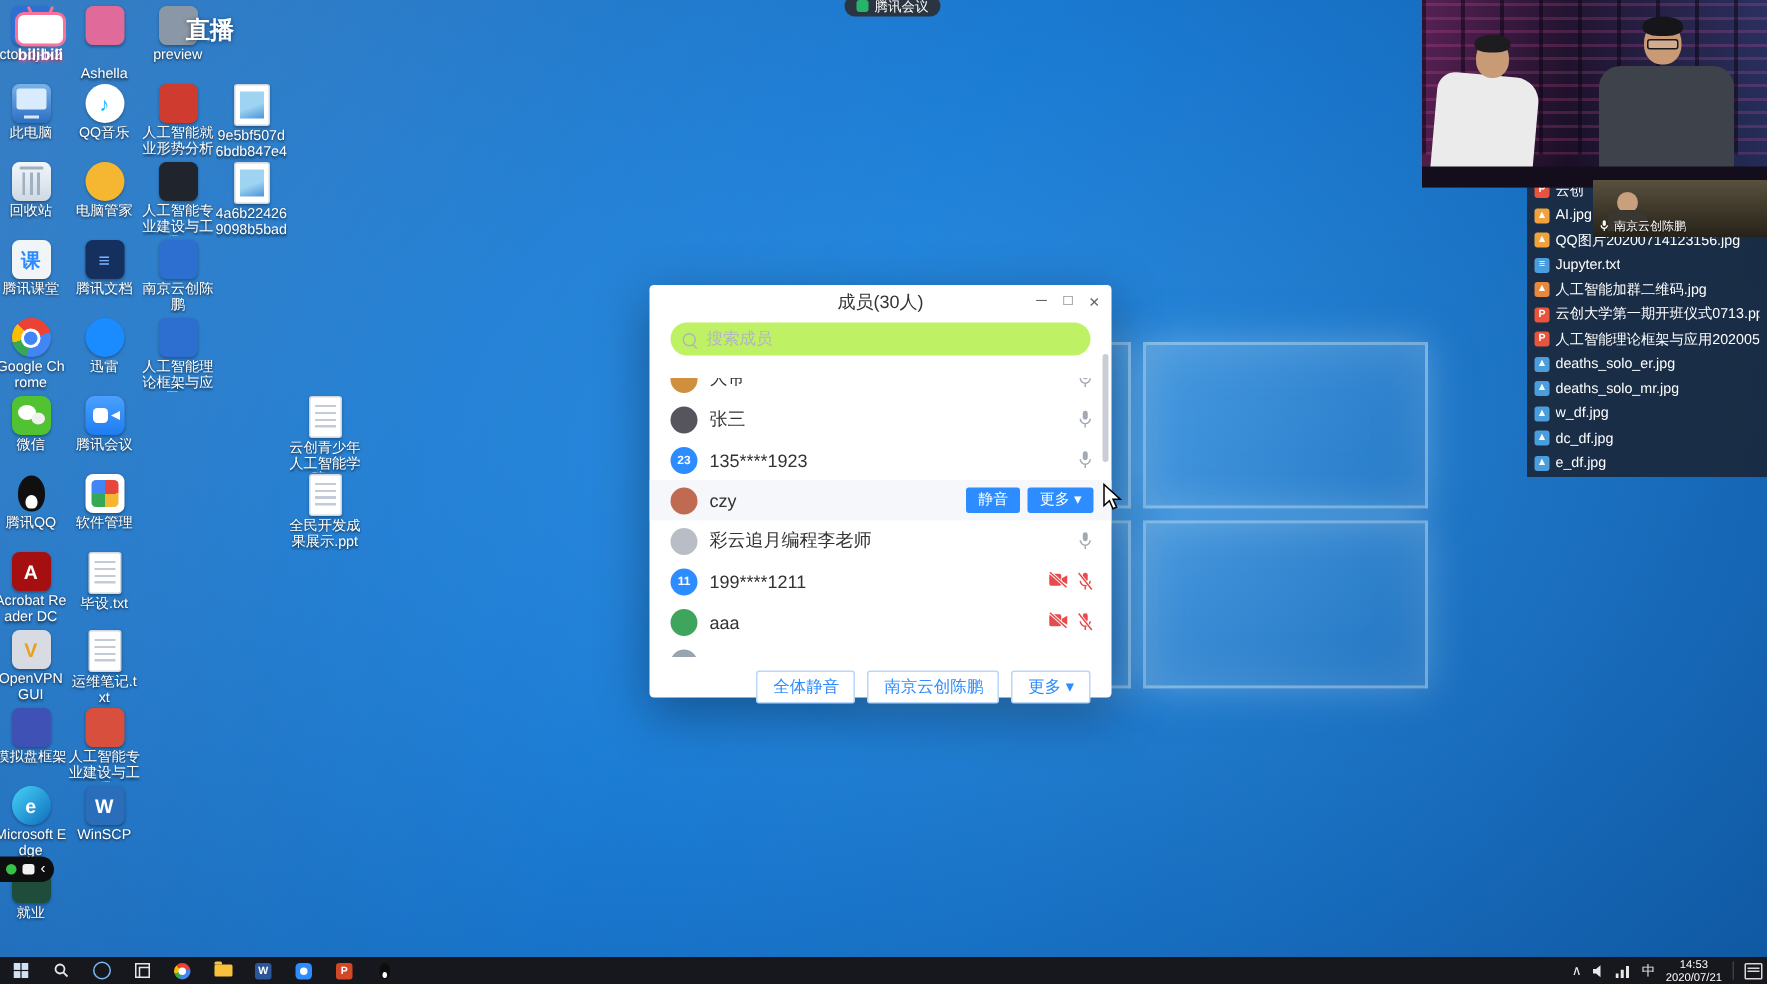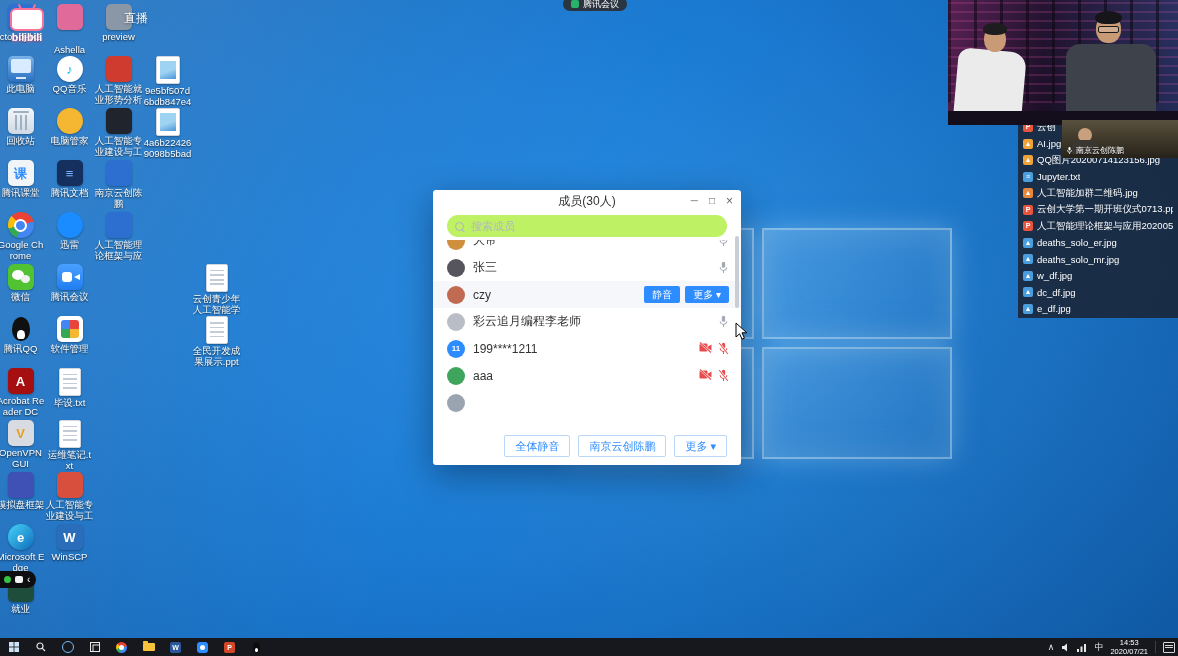--- a/index.html
+++ b/index.html
@@ -60,21 +60,21 @@
     background:conic-gradient(#e8453c 0 90deg,#f5b731 0 180deg,#34a853 0 270deg,#4285f4 0 360deg);}
 
   
   .bili{position:absolute;left:2px;top:2px;z-index:3;width:50px;text-align:center;}
   .bili-tv{position:relative;width:30px;height:19px;margin:6px auto 0;background:#fff;
     border:2px solid #fb7299;border-radius:6px;}
   .bili-tv::before,.bili-tv::after{content:'';position:absolute;top:-6px;width:2px;height:6px;background:#fb7299;border-radius:1px;}
   .bili-tv::before{left:7px;transform:rotate(-25deg);}
   .bili-tv::after{right:7px;transform:rotate(25deg);}
   .bili-word{font-weight:bold;font-size:10.5px;color:#fff;text-shadow:0 1px 2px rgba(233,78,119,.9);}
-  .live-mark{position:absolute;left:124px;top:10px;z-index:3;font-size:12px;font-weight:normal;color:#fff;
+  .live-mark{position:absolute;left:124px;top:10px;z-index:3;font-size:16px;font-weight:bold;color:#fff;
     text-shadow:0 1px 3px rgba(0,0,0,.5);}
 
   
   .share-pill{position:absolute;left:563px;top:-3px;z-index:6;height:14px;padding:0 8px;
     background:rgba(45,47,52,.92);border-radius:7px;display:flex;align-items:center;gap:4px;}
   .share-pill .pill-ic{width:8px;height:8px;border-radius:2px;background:#27b36a;position:relative;}
   .share-pill span.txt{color:#fff;font-size:9px;line-height:1;}
 
   
   .dlg{position:absolute;left:433px;top:190px;width:308px;height:275px;z-index:7;background:#fff;
@@ -82,21 +82,21 @@
   .dlg-titlebar{height:22px;position:relative;display:flex;align-items:center;justify-content:center;flex:0 0 auto;}
   .dlg-title{font-size:12px;color:#333;}
   .dlg-ctrls{position:absolute;right:8px;top:0;height:22px;display:flex;align-items:center;gap:11px;color:#666;}
   .dlg-ctrls span{font-size:10px;line-height:1;cursor:default;}
   .dlg-search{flex:0 0 auto;padding:3px 14px 3px;}
   .dlg-search .sbox{height:22px;background:#bef264;border-radius:11px;display:flex;align-items:center;padding:0 8px;gap:5px;}
   .sicon{width:7px;height:7px;border:1.3px solid #aeb4bc;border-radius:50%;position:relative;flex:0 0 auto;}
   .sicon::after{content:'';position:absolute;left:6px;top:6px;width:4px;height:1.3px;background:#aeb4bc;transform:rotate(45deg);transform-origin:0 0;}
   .dlg-search input{border:none;outline:none;background:transparent;font-size:11px;color:#333;width:100%;}
   .dlg-search input::placeholder{color:#b2b7bf;}
-  .mlist{height:186px;overflow:hidden;position:relative;flex:0 0 auto;}
+  .mlist{height:186px;overflow:hidden;position:relative;flex:0 0 auto;margin-top:12px;}
   .mlist-inner{margin-top:-13px;}
   .mrow{height:27px;display:flex;align-items:center;padding:0 12px 0 14px;}
   .mrow.buttons{background:#f5f7fa;}
   .avatar{width:18px;height:18px;border-radius:50%;display:flex;align-items:center;justify-content:center;flex:0 0 auto;}
   .avatar i{font-style:normal;font-size:8px;font-weight:bold;color:#fff;}
   .mname{margin-left:8px;font-size:12px;color:#333;white-space:nowrap;overflow:hidden;max-width:150px;}
   .micwrap,.mutedwrap,.btnwrap{margin-left:auto;display:none;align-items:flex-start;}
   .micwrap{color:#a3a9b3;gap:8px;}
   .mutedwrap{color:var(--danger);gap:6px;}
   .btnwrap{gap:5px;}
@@ -554,20 +554,34 @@
             <span class="micwrap">
               <svg width="11" height="13" viewBox="0 0 12 14" style="color:#a3a9b3">
                 <rect x="4.2" y="0.8" width="3.6" height="6.6" rx="1.8" fill="currentColor"></rect>
                 <path d="M2.4 6.6a3.6 3.6 0 0 0 7.2 0" fill="none" stroke="currentColor" stroke-width="1.1"></path>
                 <line x1="6" y1="10.6" x2="6" y2="13" stroke="currentColor" stroke-width="1.1"></line>
               </svg>
             </span>
 
           </div>
 
+          <div class="mrow on">
+            <span class="avatar" style="background: rgb(45, 140, 255);">
+              <i>23</i>
+            </span>
+            <span class="mname">135****1923</span>
+            <span class="micwrap">
+              <svg width="11" height="13" viewBox="0 0 12 14" style="color:#a3a9b3">
+                <rect x="4.2" y="0.8" width="3.6" height="6.6" rx="1.8" fill="currentColor"></rect>
+                <path d="M2.4 6.6a3.6 3.6 0 0 0 7.2 0" fill="none" stroke="currentColor" stroke-width="1.1"></path>
+                <line x1="6" y1="10.6" x2="6" y2="13" stroke="currentColor" stroke-width="1.1"></line>
+              </svg>
+            </span>
+
+          </div>
 
           <div class="mrow buttons">
             <span class="avatar" style="background: rgb(192, 106, 82);">
               <i></i>
             </span>
             <span class="mname">czy</span>
 
             <span class="btnwrap">
               <button>静音</button>
               <button>更多 ▾</button>

